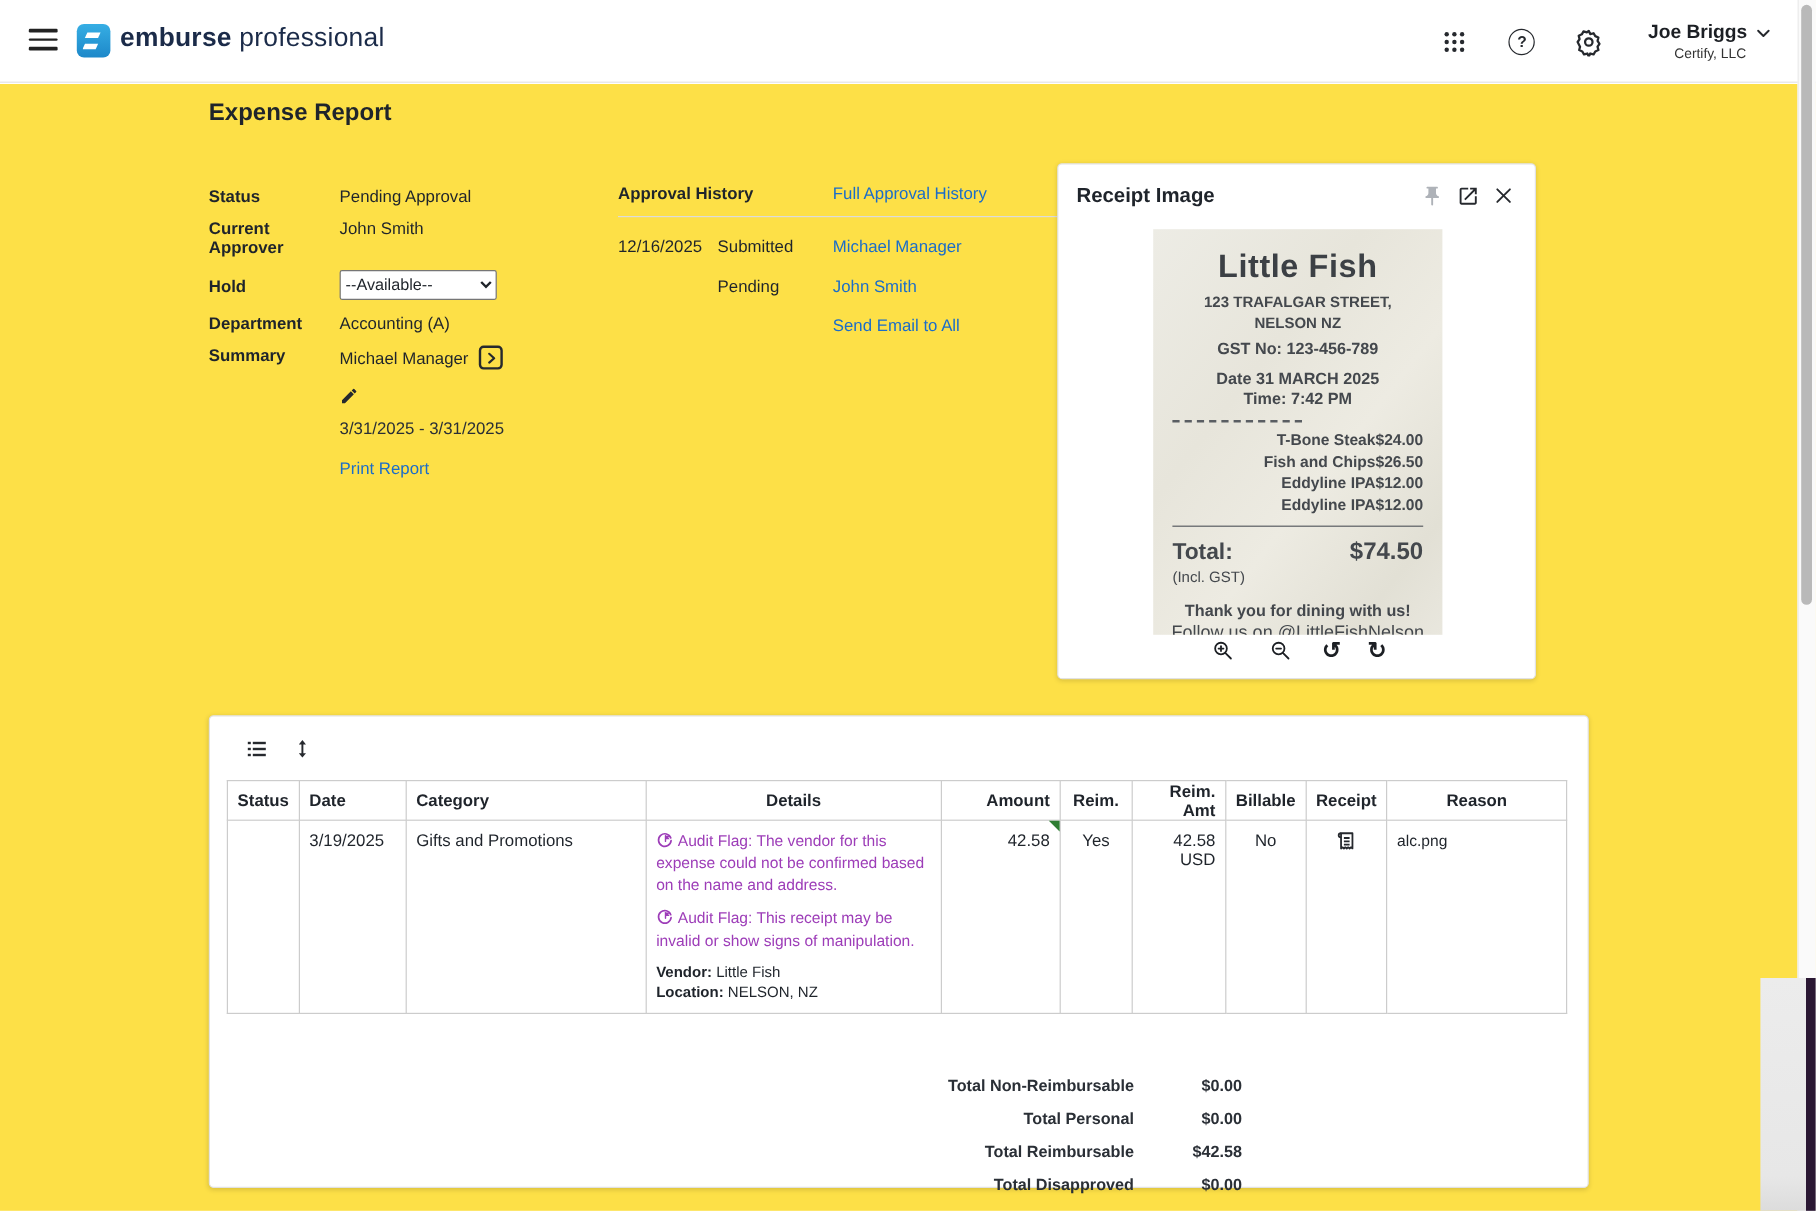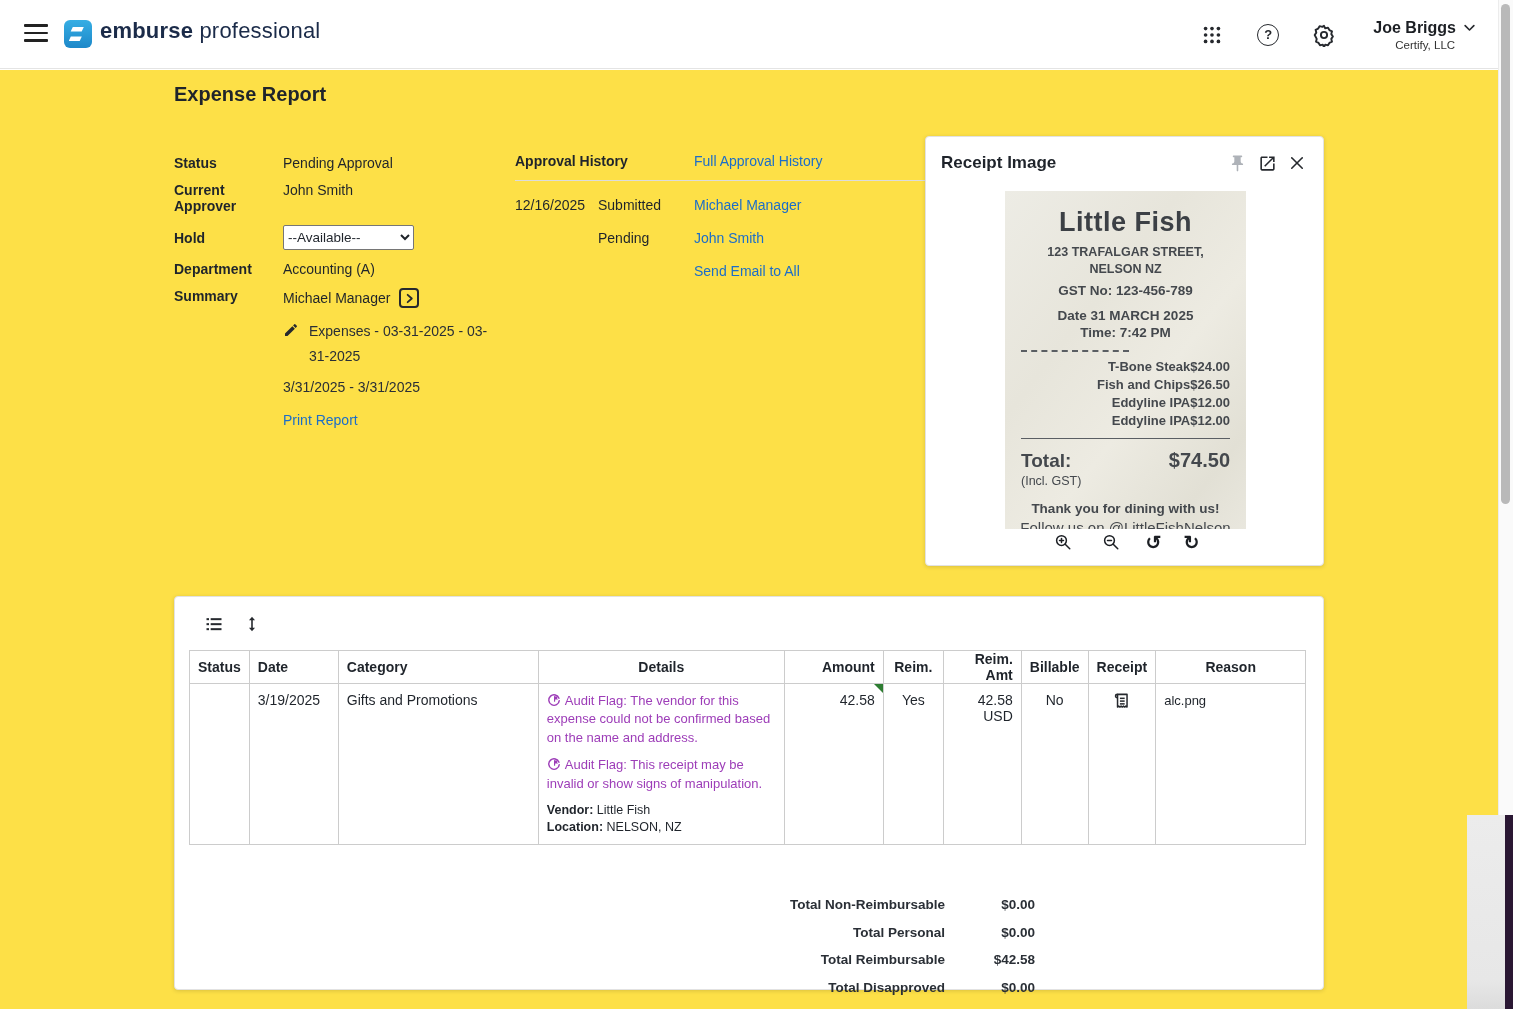--- a/index.html
+++ b/index.html
@@ -50,21 +50,21 @@
   .approval { position:absolute; left:515px; top:83px; width:496px; font-size:14px; }
   .appr-head { display:flex; padding-bottom:11px; border-bottom:1px solid #dcdcdc; }
   .appr-title { font-weight:700; color:#1f242b; width:179px; }
   .appr-row { display:flex; margin-top:15px; line-height:1.3; }
   .appr-date { width:83px; color:#1f242b; flex:none; }
   .appr-status { width:96px; color:#1f242b; flex:none; }
 
   
   .card { background:#fff; border:1px solid #e2e2e2; border-radius:4px;
           box-shadow:0 1px 4px rgba(0,0,0,.14); }
-  .receipt-card { position:absolute; left:925px; top:66px; width:399px; height:430px; }
+  .receipt-card { position:absolute; left:881px; top:66px; width:399px; height:430px; }
   .receipt-head { display:flex; align-items:center; padding:14px 14px 0 15px; }
   .receipt-title { font-size:17px; font-weight:700; color:#1f242b; flex:1; }
   .receipt-head .icon-btn { width:24px; height:24px; margin-left:6px; }
   .paper { position:absolute; left:79px; top:54px; width:241px; height:338px; overflow:hidden;
            background:linear-gradient(128deg,#edece5 0%,#e7e5db 35%,#edebe2 60%,#e2e0d5 85%,#e9e7de 100%);
            color:#44484d; text-align:center; }
   .paper-vendor { font-size:27px; font-weight:700; letter-spacing:.5px; margin-top:16px; color:#3c4045; }
   .paper-addr { font-size:12.5px; font-weight:700; margin-top:6px; line-height:1.35; }
   .paper-gst { font-size:13.5px; font-weight:700; margin-top:5px; }
   .paper-date { font-size:13.5px; font-weight:700; margin-top:10px; }
@@ -205,21 +205,20 @@
           <svg width="11" height="11" viewBox="0 0 24 24" fill="none" stroke="#26292e" stroke-width="4" stroke-linecap="round" stroke-linejoin="round">
               <polyline points="8,4 17,12 8,20"></polyline>
             </svg>
         </span>
       </div>
     </div>
     <div class="report-name">
       <svg width="16" height="16" viewBox="0 0 24 24" fill="#26292e">
         <path d="M3 17.25V21h3.75L17.81 9.94l-3.75-3.75L3 17.25zM20.71 7.04c.39-.39.39-1.02 0-1.41l-2.34-2.34a.9959.9959 0 0 0-1.41 0l-1.83 1.83 3.75 3.75 1.83-1.83z"></path>
       </svg>
-      <span>Expenses - 03-31-2025 - 03-31-2025</span>
     </div>
     <div class="date-range">3/31/2025 - 3/31/2025</div>
     <div class="print-link"><a class="lnk">Print Report</a></div>
   </div>
 
   <div class="approval">
     <div class="appr-head">
       <div class="appr-title">Approval History</div>
       <a class="lnk">Full Approval History</a>
     </div>

